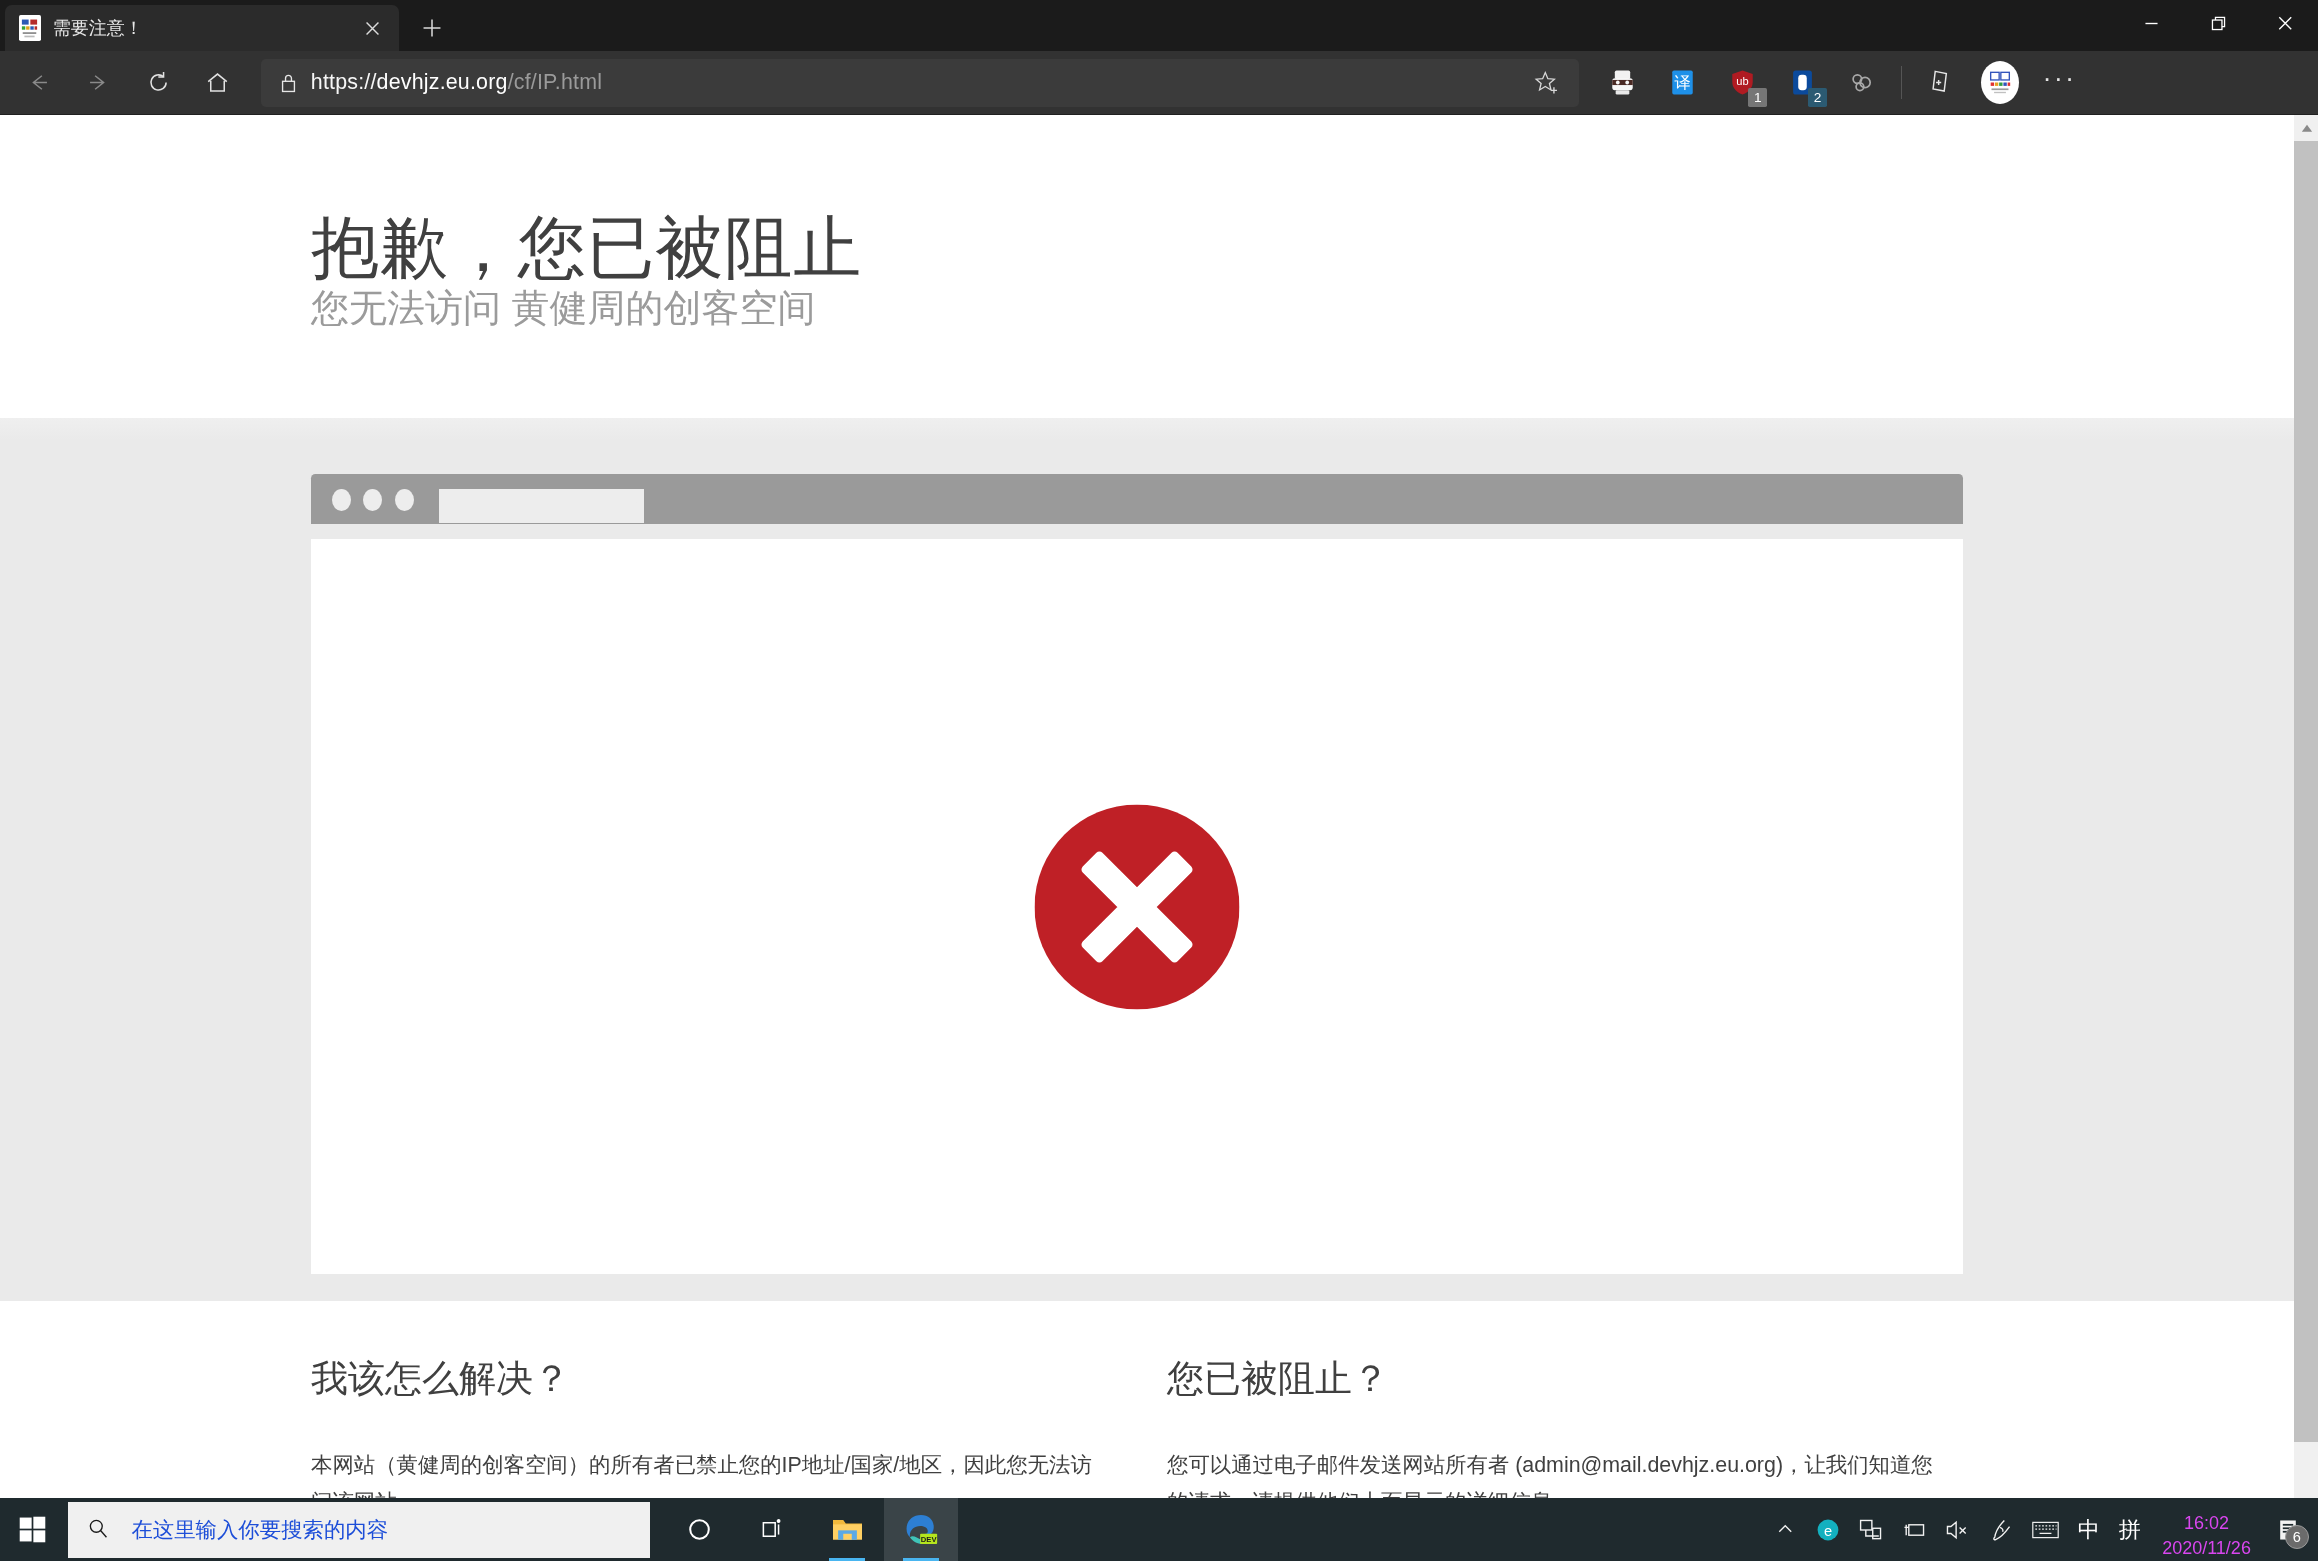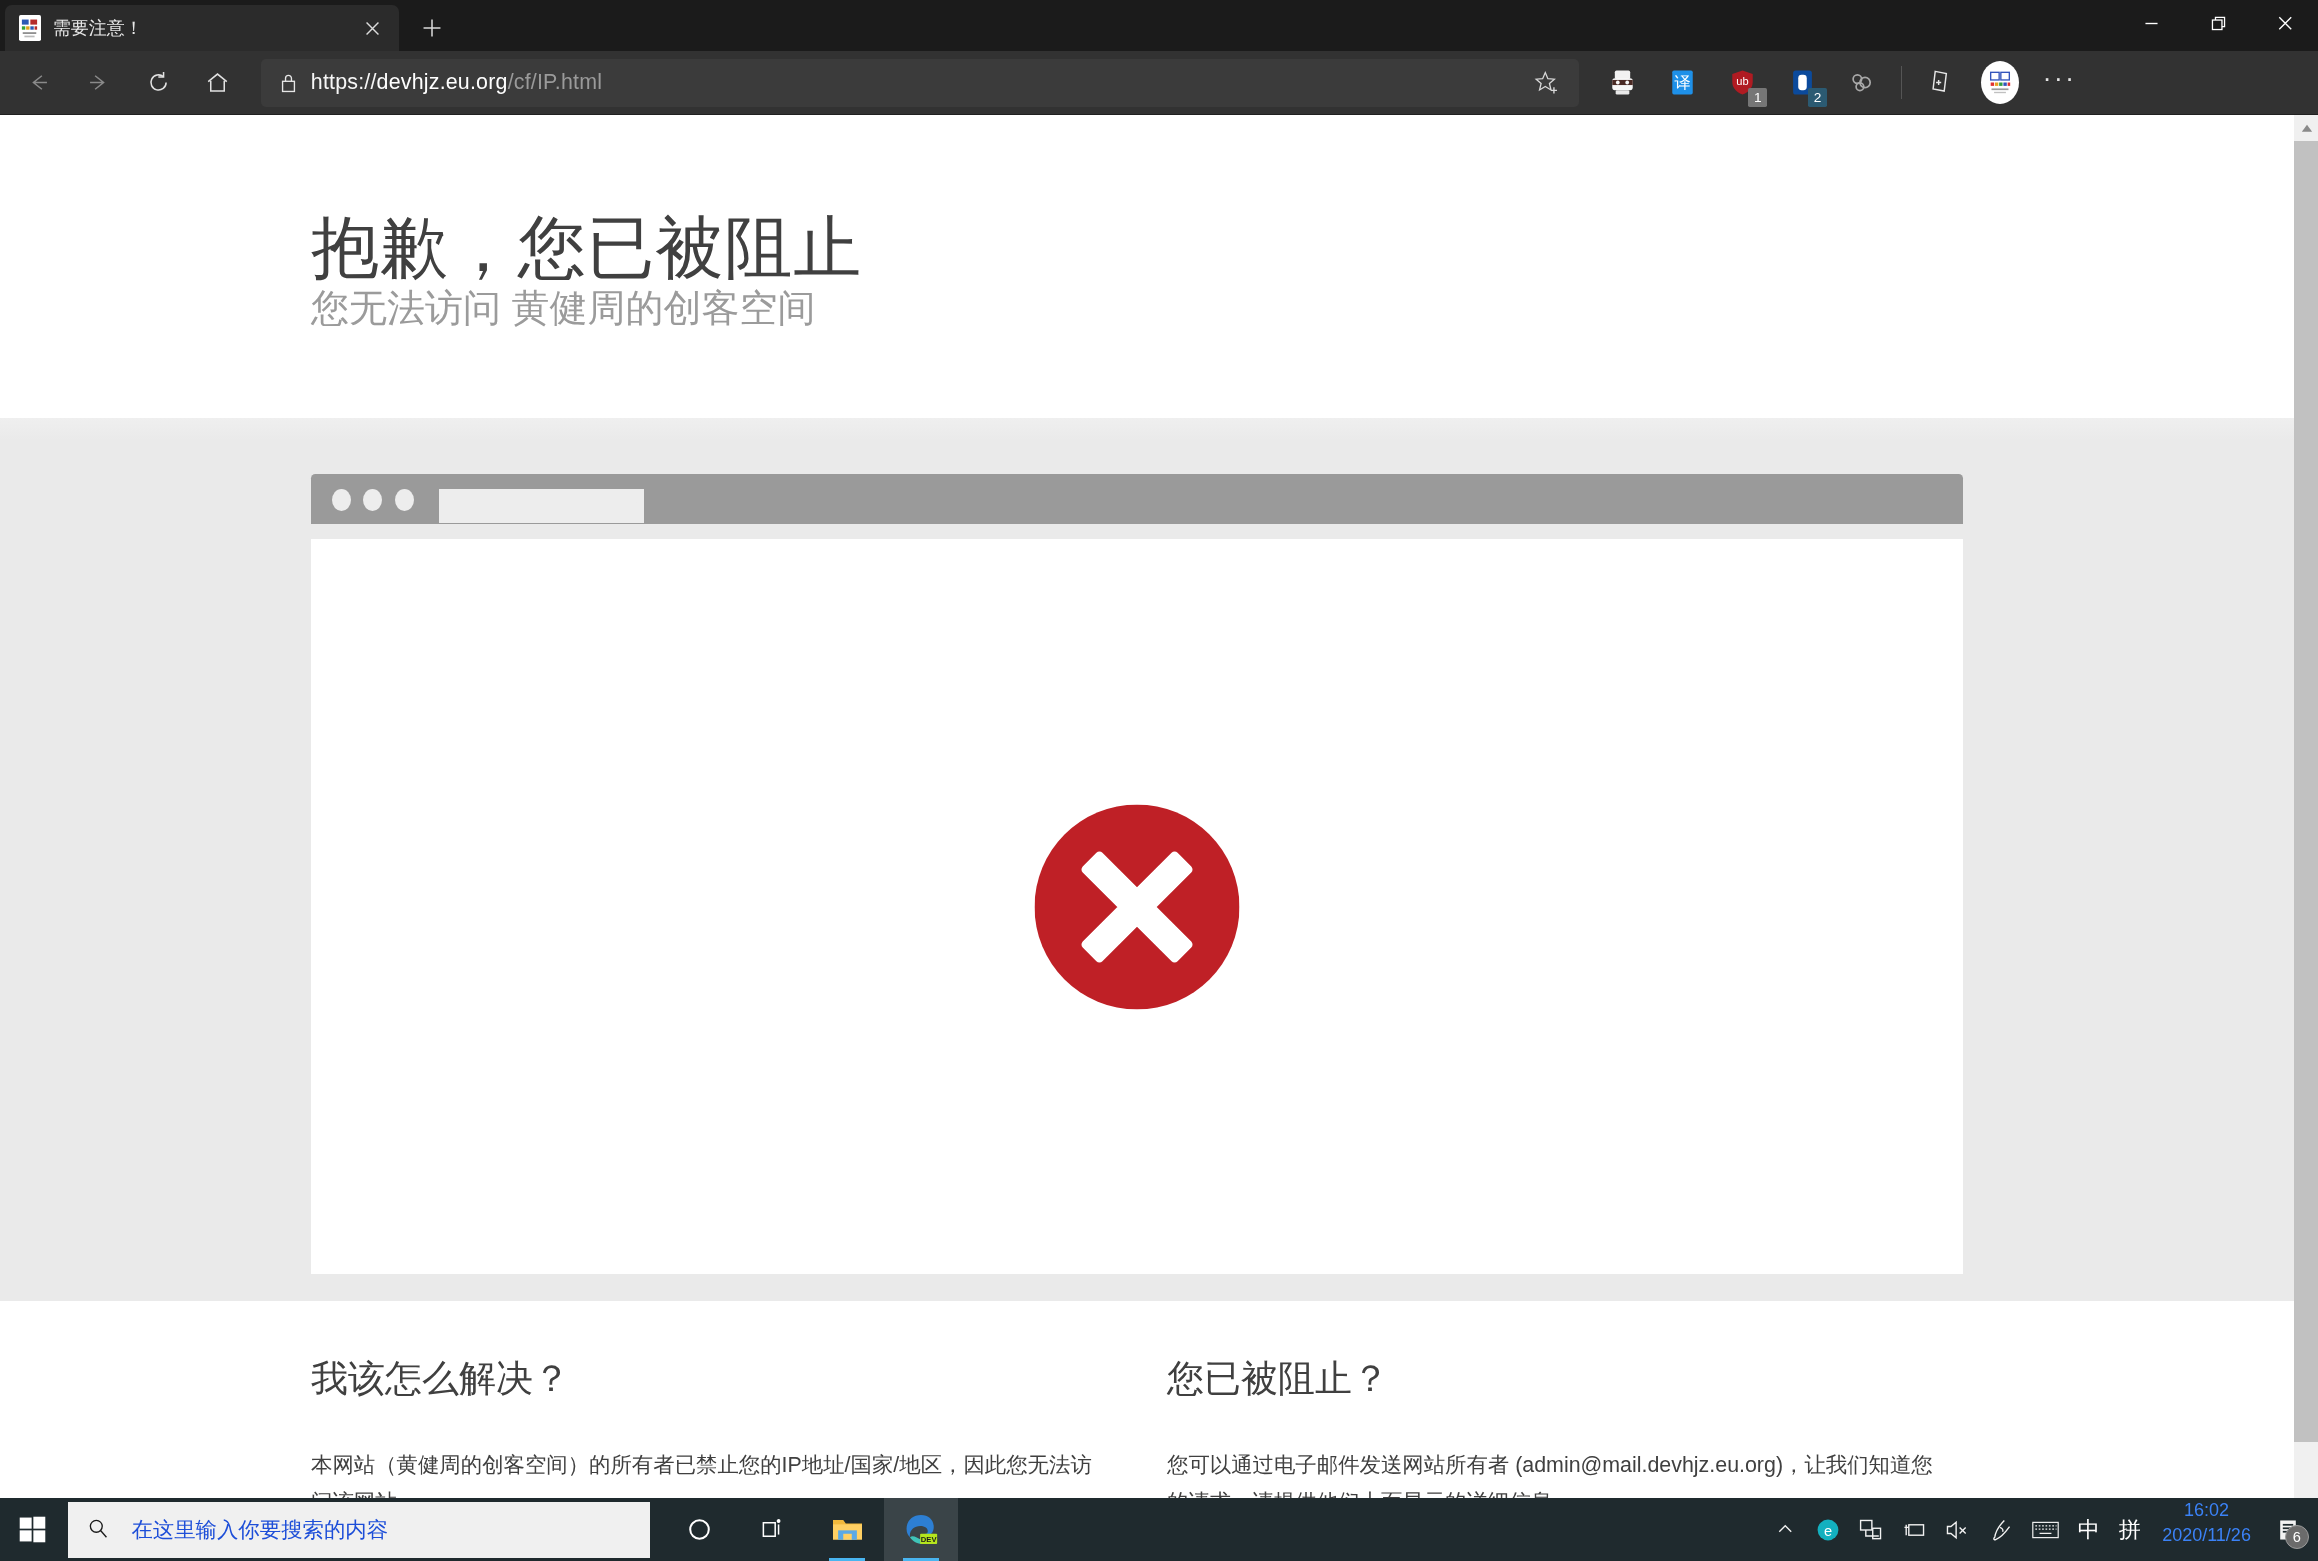--- a/index.html
+++ b/index.html
@@ -205,22 +205,22 @@
     position:absolute; bottom:0; left:19px; width:36px; height:3.4px; background:#49b5f0;
   }
   .tray { margin-left:auto; display:flex; align-items:center; height:63px; padding-right:5.1px; }
   .tray-item {
     height:63px; min-width:41px; padding:0 8.6px;
     display:flex; align-items:center; justify-content:center;
     color:#f2f2f2;
   }
   .tray-ime { font-size:22px; color:#fff; }
   .clock {
-    display:flex; flex-direction:column; align-items:center; justify-content:flex-start;
-    height:63px; padding:0 12px; color:#3b82f6; font-size:18px; line-height:1.38;
+    display:flex; flex-direction:column; align-items:center; justify-content:flex-end;
+    height:63px; padding:0 12px; color:#d946ef; font-size:18px; line-height:1.38;
   }
   .notif {
     height:63px; width:51px; display:flex; align-items:center; justify-content:center;
     position:relative;
   }
   .notif-badge {
     position:absolute; right:5.1px; bottom:12px;
     width:24px; height:24px; border-radius:50%;
     background:#6b6b6b; border:1.7px solid #9a9a9a; color:#fff;
     font-size:14.6px; display:flex; align-items:center; justify-content:center;

